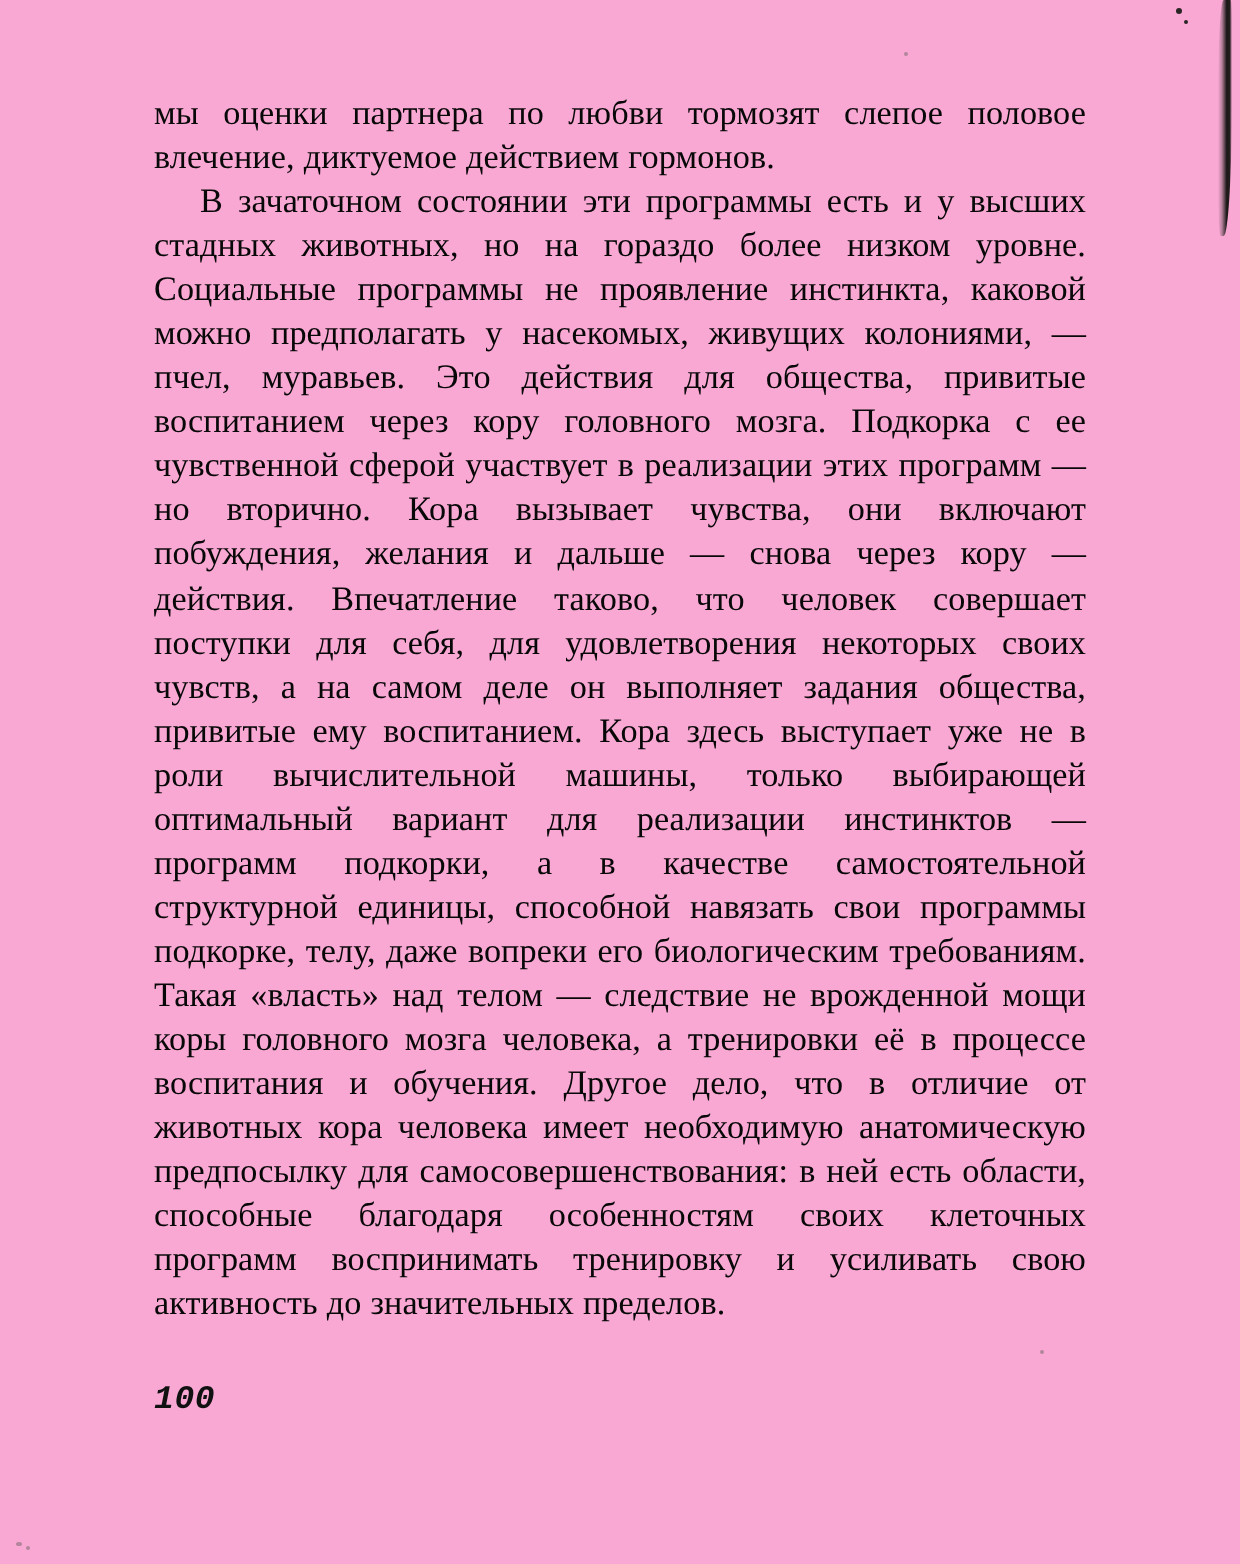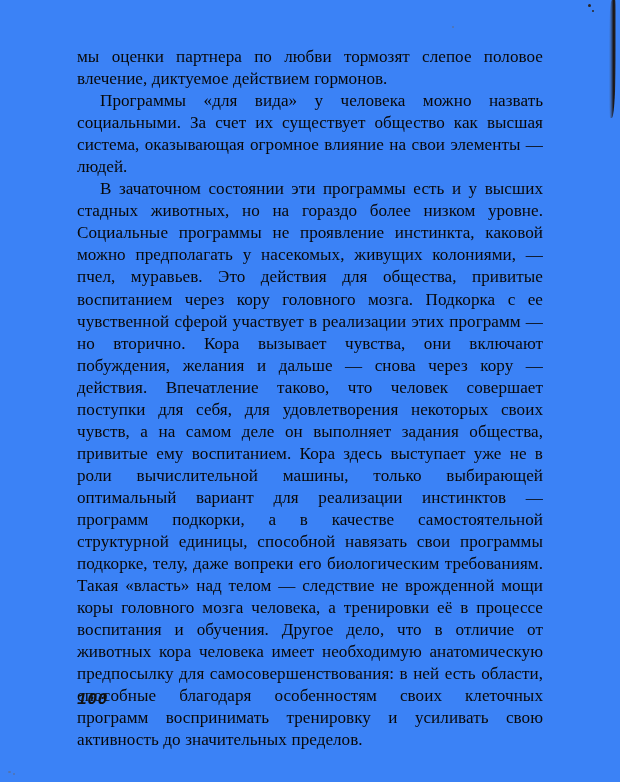--- a/index.html
+++ b/index.html
@@ -7,21 +7,21 @@
     padding: 0;
     background: #ffffff;
   }
   body {
     font-family: "Liberation Serif", "DejaVu Serif", serif;
   }
   .page {
     position: relative;
     width: 620px;
     height: 782px;
-    background: #3b82f6;
+    background: #f9a8d4;
     overflow: hidden;
   }
   
   .scan-edge {
     position: absolute;
     top: 0;
     right: 4px;
     width: 7px;
     height: 118px;
     background: linear-gradient(to right,
@@ -89,19 +89,18 @@
   <div class="scan-speck" style="left:588px; top:4px; width:3px; height:3px;"></div>
   <div class="scan-speck" style="left:592px; top:10px; width:2px; height:2px;"></div>
 
   <div class="grain" style="left:452px; top:26px; width:2px; height:2px;"></div>
   <div class="grain" style="left:520px; top:675px; width:2px; height:2px;"></div>
   <div class="grain" style="left:8px; top:771px; width:3px; height:2px;"></div>
   <div class="grain" style="left:13px; top:773px; width:2px; height:2px;"></div>
 
   <div class="text-block">
     <p class="para">мы оценки партнера по любви тормозят слепое половое влечение, диктуемое действием гормонов.</p>
-    <p class="para indent">Программы «для вида» у человека можно назвать социальными. За счет их существует общество как высшая система, оказывающая огромное влияние на свои элементы — людей.</p>
     <p class="para indent">В зачаточном состоянии эти программы есть и у высших стадных животных, но на гораздо более низком уровне. Социальные программы не проявление инстинкта, каковой можно предполагать у насекомых, живущих колониями, — пчел, муравьев. Это действия для общества, привитые воспитанием через кору головного мозга. Подкорка с ее чувственной сферой участвует в реализации этих программ — но вторично. Кора вызывает чувства, они включают побуждения, желания и дальше — снова через кору — действия. Впечатление таково, что человек совершает поступки для себя, для удовлетворения некоторых своих чувств, а на самом деле он выполняет задания общества, привитые ему воспитанием. Кора здесь выступает уже не в роли вычислительной машины, только выбирающей оптимальный вариант для реализации инстинктов — программ подкорки, а в качестве самостоятельной структурной единицы, способной навязать свои программы подкорке, телу, даже вопреки его биологическим требованиям. Такая «власть» над телом — следствие не врожденной мощи коры головного мозга человека, а тренировки её в процессе воспитания и обучения. Другое дело, что в отличие от животных кора человека имеет необходимую анатомическую предпосылку для самосовершенствования: в ней есть области, способные благодаря особенностям своих клеточных программ  воспринимать тренировку и усиливать свою активность до значительных пределов.</p>
   </div>
 
   <div class="folio">100</div>
 
 </div>
 
 </body></html>

